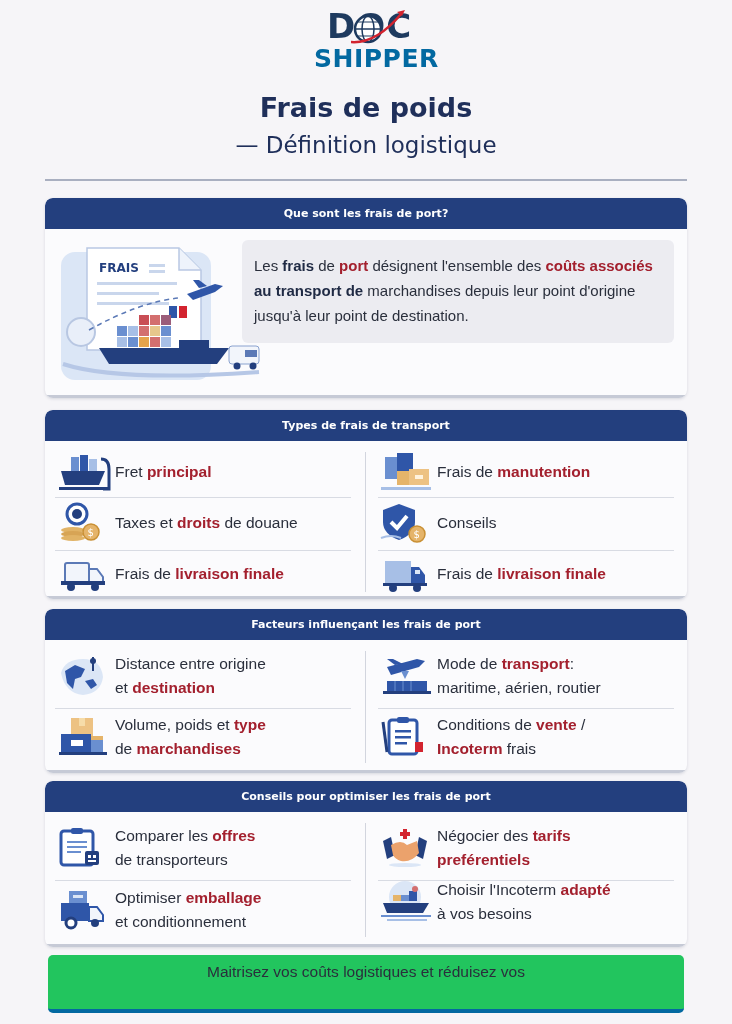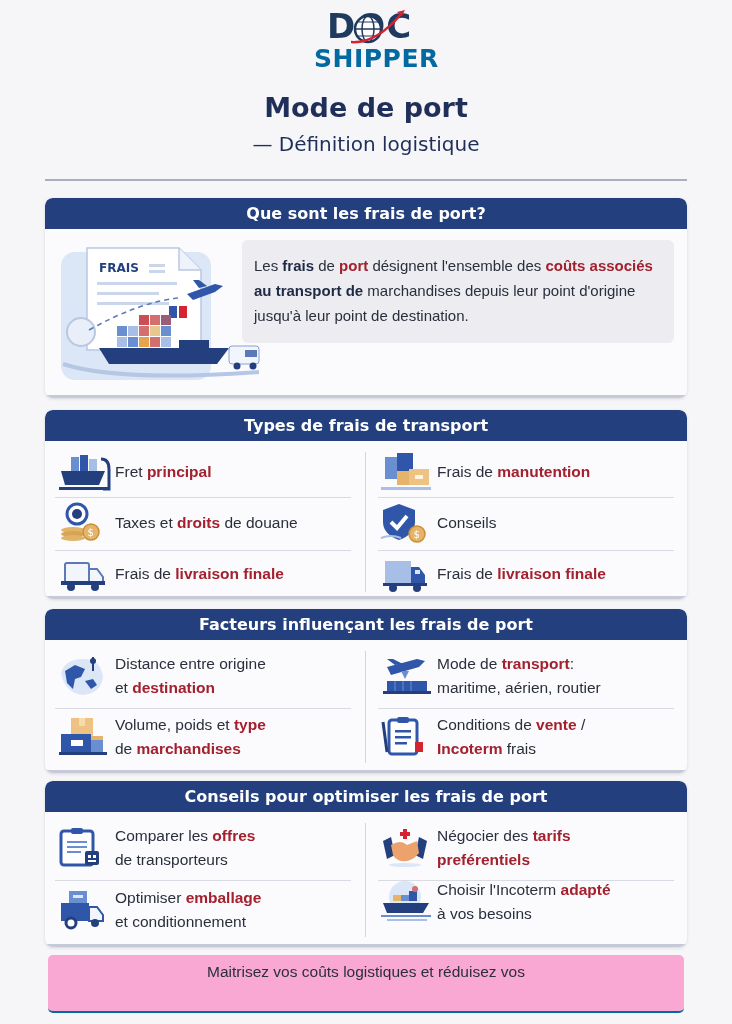--- a/index.html
+++ b/index.html
@@ -5,57 +5,57 @@
   * { box-sizing: border-box; margin: 0; padding: 0; }
   html, body { width: 732px; height: 1024px; background: #f6f5f8; overflow: hidden; }
   body { font-family: "Liberation Sans", "DejaVu Sans", sans-serif; color: #1f2a44; position: relative; }
 
   .logo { position: absolute; left: 314px; top: 4px; width: 110px; height: 70px; }
   .logo .doc { position: absolute; left: 13px; top: 2px; font-weight: 700; font-size: 34px; letter-spacing: 1px; color: #1e3a5f; font-family: "DejaVu Sans", sans-serif; }
   .logo .shipper { position: absolute; left: 0; top: 40px; font-weight: 700; font-size: 25px; letter-spacing: 0.5px; color: #0369a1; font-family: "DejaVu Sans", sans-serif; }
   .logo svg.globe { position: absolute; left: 37px; top: 6px; }
 
   .title { position: absolute; left: 0; width: 732px; top: 92px; text-align: center; font-size: 27px; font-weight: 700; color: #1f2f5a; font-family: "DejaVu Sans", sans-serif; }
-  .subtitle { position: absolute; left: 0; width: 732px; top: 132px; text-align: center; font-size: 20px; color: #1f2f5a; font-family: "DejaVu Sans", sans-serif; }
+  .subtitle { position: absolute; left: 0; width: 732px; top: 132px; text-align: center; font-size: 23px; color: #1f2f5a; font-family: "DejaVu Sans", sans-serif; }
   .title-rule { position: absolute; left: 45px; width: 642px; top: 179px; height: 2px; background: #a9afc0; }
 
   .card { position: absolute; left: 45px; width: 642px; background: #fbfbfd; border-radius: 8px; box-shadow: 0 1px 3px rgba(40,50,80,0.15); overflow: hidden; }
-  .card-head { height: 31px; background: #233f7e; color: #fff; text-align: center; font-size: 16px; font-weight: 700; line-height: 31px; font-family: "DejaVu Sans", sans-serif; border-radius: 7px 7px 0 0; }
+  .card-head { height: 31px; background: #233f7e; color: #fff; text-align: center; font-size: 11px; font-weight: 700; line-height: 31px; font-family: "DejaVu Sans", sans-serif; border-radius: 7px 7px 0 0; }
   .card-foot { position: absolute; left: 0; right: 0; bottom: 0; height: 3px; background: #c6cad6; }
 
   .def-text { position: absolute; left: 197px; top: 42px; width: 432px; height: 103px; background: #ececf1; border-radius: 6px; padding: 13px 12px; font-size: 15px; line-height: 25px; color: #2a2f3c; }
   .hl { color: #a3202e; font-weight: 700; }
   .bd { color: #1f2a44; font-weight: 700; }
   .col-sep { position: absolute; left: 320px; width: 1px; background: #d2d5de; }
   .item { position: absolute; display: flex; align-items: center; }
   .item .ico { width: 54px; height: 42px; flex: none; margin-right: 4px; }
   .item .txt { font-size: 15.5px; line-height: 24px; color: #2a2f3c; }
   .row-sep { position: absolute; height: 1px; background: #d8dbe3; }
 
-  .footer-box { position: absolute; left: 48px; width: 636px; top: 955px; height: 58px; background: #f9a8d4; border-radius: 5px; border-bottom: 2px solid #0369a1; text-align: center; font-size: 15.5px; line-height: 24px; padding-top: 5px; color: #2a2f3c; }
+  .footer-box { position: absolute; left: 48px; width: 636px; top: 955px; height: 58px; background: #22c55e; border-radius: 5px; border-bottom: 4px solid #0369a1; text-align: center; font-size: 15.5px; line-height: 24px; padding-top: 5px; color: #2a2f3c; }
   .footer-box .brand { font-weight: 700; color: #1f2f5a; font-size: 17px; }
 </style>
 </head>
 <body>
 
 <div class="logo">
   <span class="doc"><span>DOC</span></span>
   <svg class="globe" width="60" height="40" viewBox="0 0 60 40">
     <circle cx="17" cy="19" r="13" fill="#fff" stroke="#1e3a5f" stroke-width="2.5"></circle>
     <ellipse cx="17" cy="19" rx="6" ry="13" fill="none" stroke="#1e3a5f" stroke-width="1.5"></ellipse>
     <line x1="4" y1="19" x2="30" y2="19" stroke="#1e3a5f" stroke-width="1.5"></line>
     <line x1="6" y1="12" x2="28" y2="12" stroke="#1e3a5f" stroke-width="1"></line>
     <line x1="6" y1="26" x2="28" y2="26" stroke="#1e3a5f" stroke-width="1"></line>
     <path d="M-10 30 Q 20 40 50 4" fill="none" stroke="#d3242f" stroke-width="2.5"></path>
     <path d="M46 2 l8 -2 l-3 6 z" fill="#d3242f"></path>
   </svg>
   <span class="shipper"><span>SHIPPER</span></span>
 </div>
 
-<h1 class="title">Mode de port</h1>
+<h1 class="title">Frais de poids</h1>
 <div class="subtitle">— Définition logistique</div>
 <div class="title-rule"></div>
 
 <section class="card" style="top:198px;height:200px;">
   <div class="card-head">Que sont les frais de port?</div>
   <svg style="position:absolute;left:14px;top:44px;" width="210" height="142" viewBox="0 0 210 142">
     <rect x="2" y="10" width="150" height="128" rx="14" fill="#dbe6f6"></rect>
     <path d="M28 6 h92 l22 22 v80 h-114 z" fill="#fff" stroke="#b9c8e3" stroke-width="1.5"></path>
     <path d="M120 6 v22 h22" fill="#eef3fb" stroke="#b9c8e3" stroke-width="1.5"></path>
     <text x="40" y="30" font-family="DejaVu Sans, sans-serif" font-size="12" font-weight="700" fill="#233f7e">FRAIS</text>

